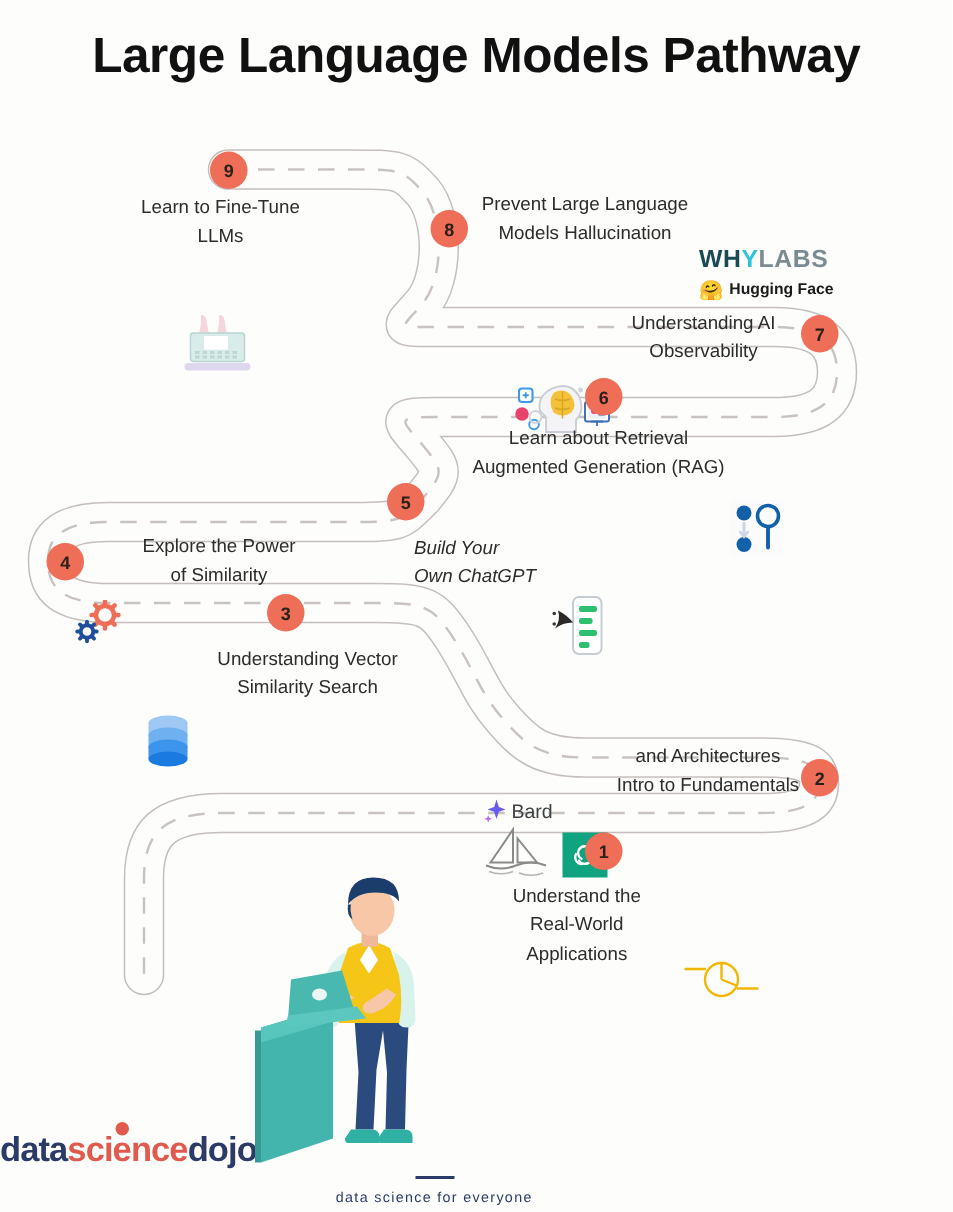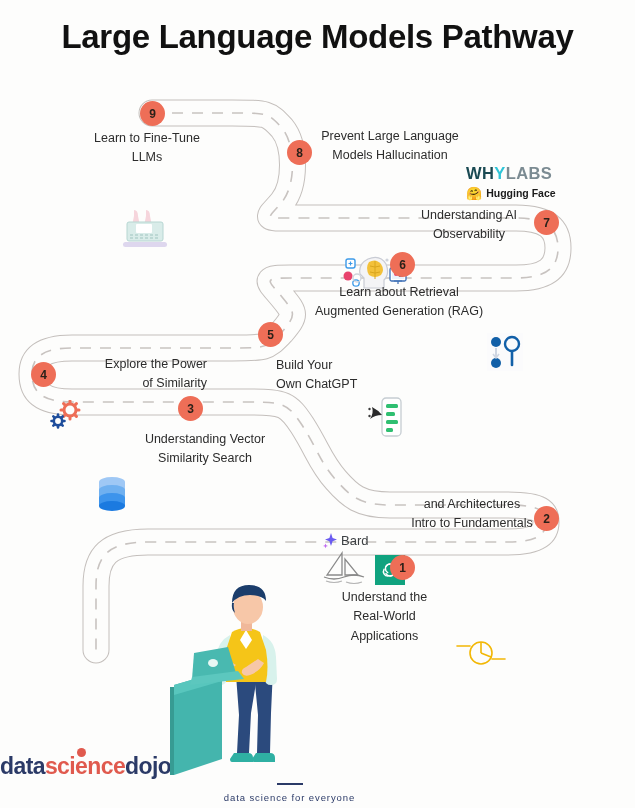--- a/index.html
+++ b/index.html
@@ -53,21 +53,21 @@
   
   .step-label {
     position: absolute;
     font-size: 12.5px;
     line-height: 1.55;
     color: #2c2c2c;
     z-index: 4;
     white-space: nowrap;
   }
   .step-label.center { text-align: center; }
-  .step-label.left { text-align: left; }
+  .step-label.left { text-align: left; font-style: italic; }
 
   
   .icon-box {
     position: absolute;
     z-index: 4;
     margin-top: 45px;
   }
 
   
   .whylabs {
@@ -291,21 +291,21 @@
       <rect x="18" y="15" width="9" height="4" rx="1.5" fill="#2fbf71"></rect>
       <rect x="18" y="23" width="12" height="4" rx="1.5" fill="#2fbf71"></rect>
       <rect x="18" y="31" width="7" height="4" rx="1.5" fill="#2fbf71"></rect>
       <path d="M4 10 q6 3 10 8 q-7 0-12 4 q4-6 2-12z" fill="#2a2a2a"></path>
       <circle cx="1.5" cy="12" r="1.2" fill="#3a3a3a"></circle>
       <circle cx="1.5" cy="19" r="1.2" fill="#3a3a3a"></circle>
     </svg>
   </div>
 
   <div class="badge" style="left:31px; top:362px;">4</div>
-  <div class="step-label center" style="left:85px; top:355px; width:122px;text-align:right;">
+  <div class="step-label center" style="left:85px; top:355px; width:122px;">
     <div>Explore the Power</div>
     <div>of Similarity</div>
   </div>
   <div class="icon-box" style="left:50px; top:355px;">
     <svg width="32" height="30" viewBox="0 0 32 30">
       <g fill="none" stroke="#ee6e57" stroke-width="3">
         <circle cx="20" cy="10" r="6"></circle>
       </g>
       <g stroke="#ee6e57" stroke-width="3" stroke-linecap="round">
         <path d="M20 1 v2.5 M20 16.5 v2.5 M11 10 h2.5 M26.5 10 h2.5

